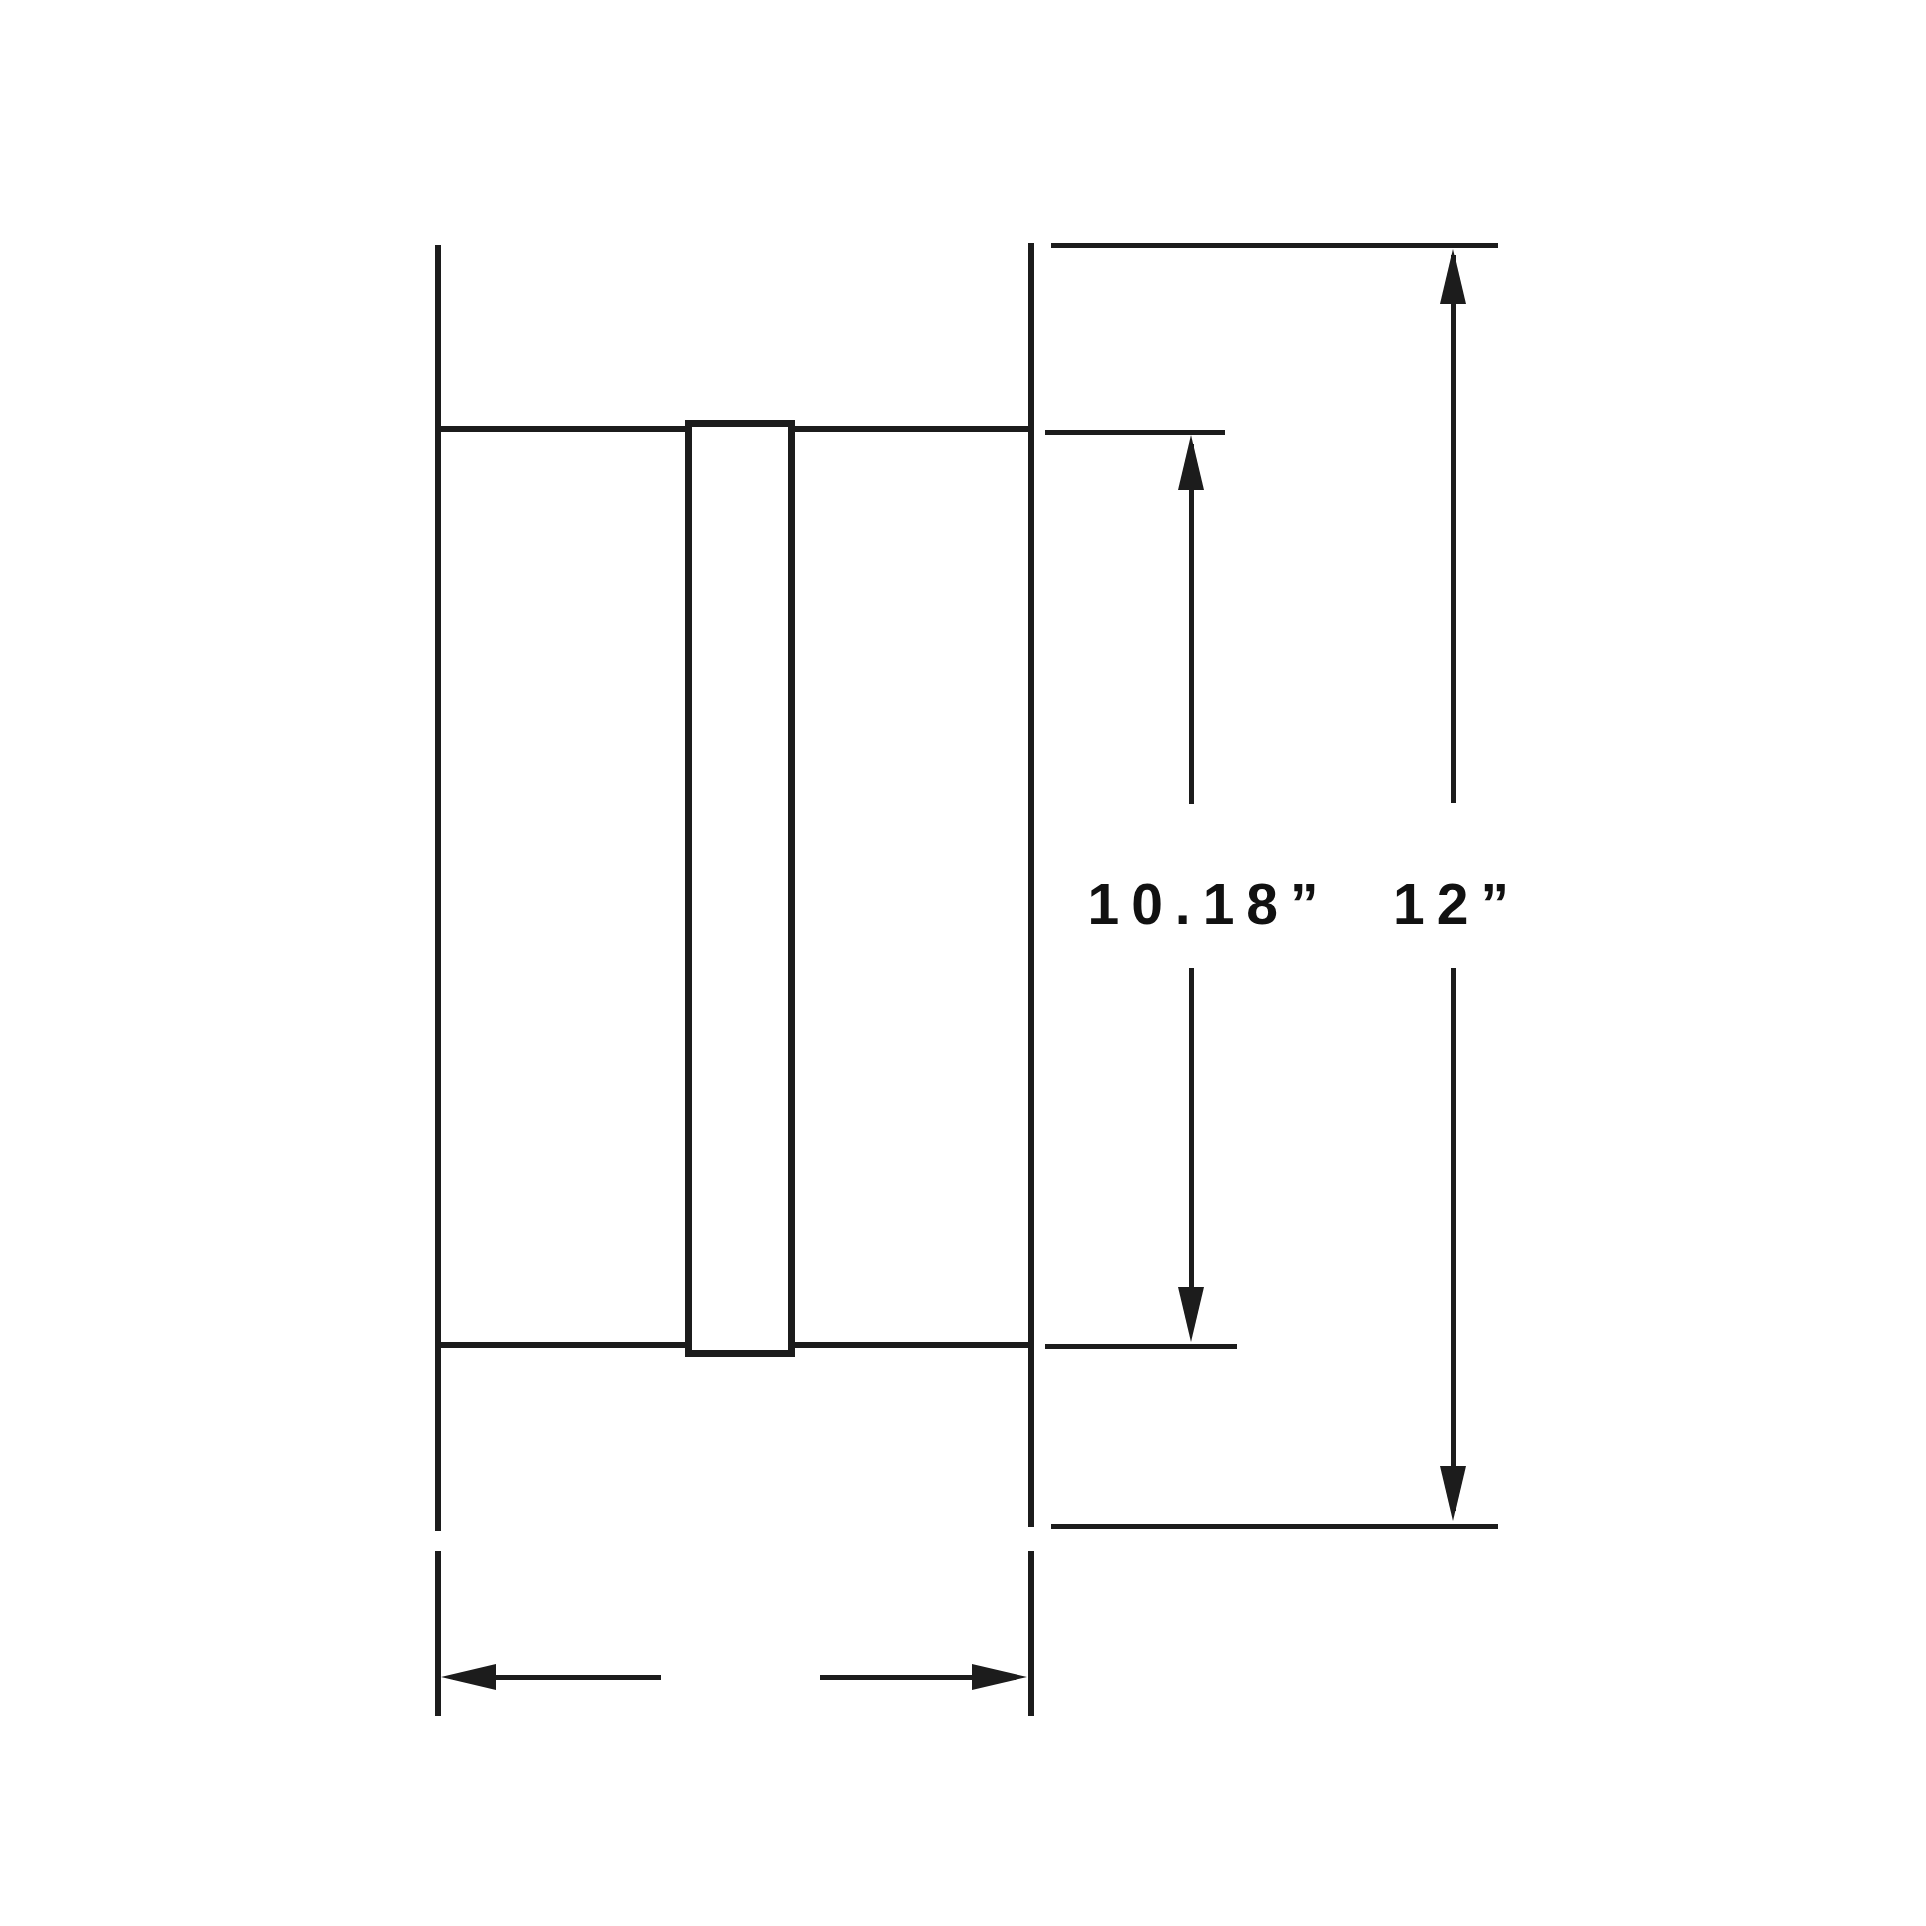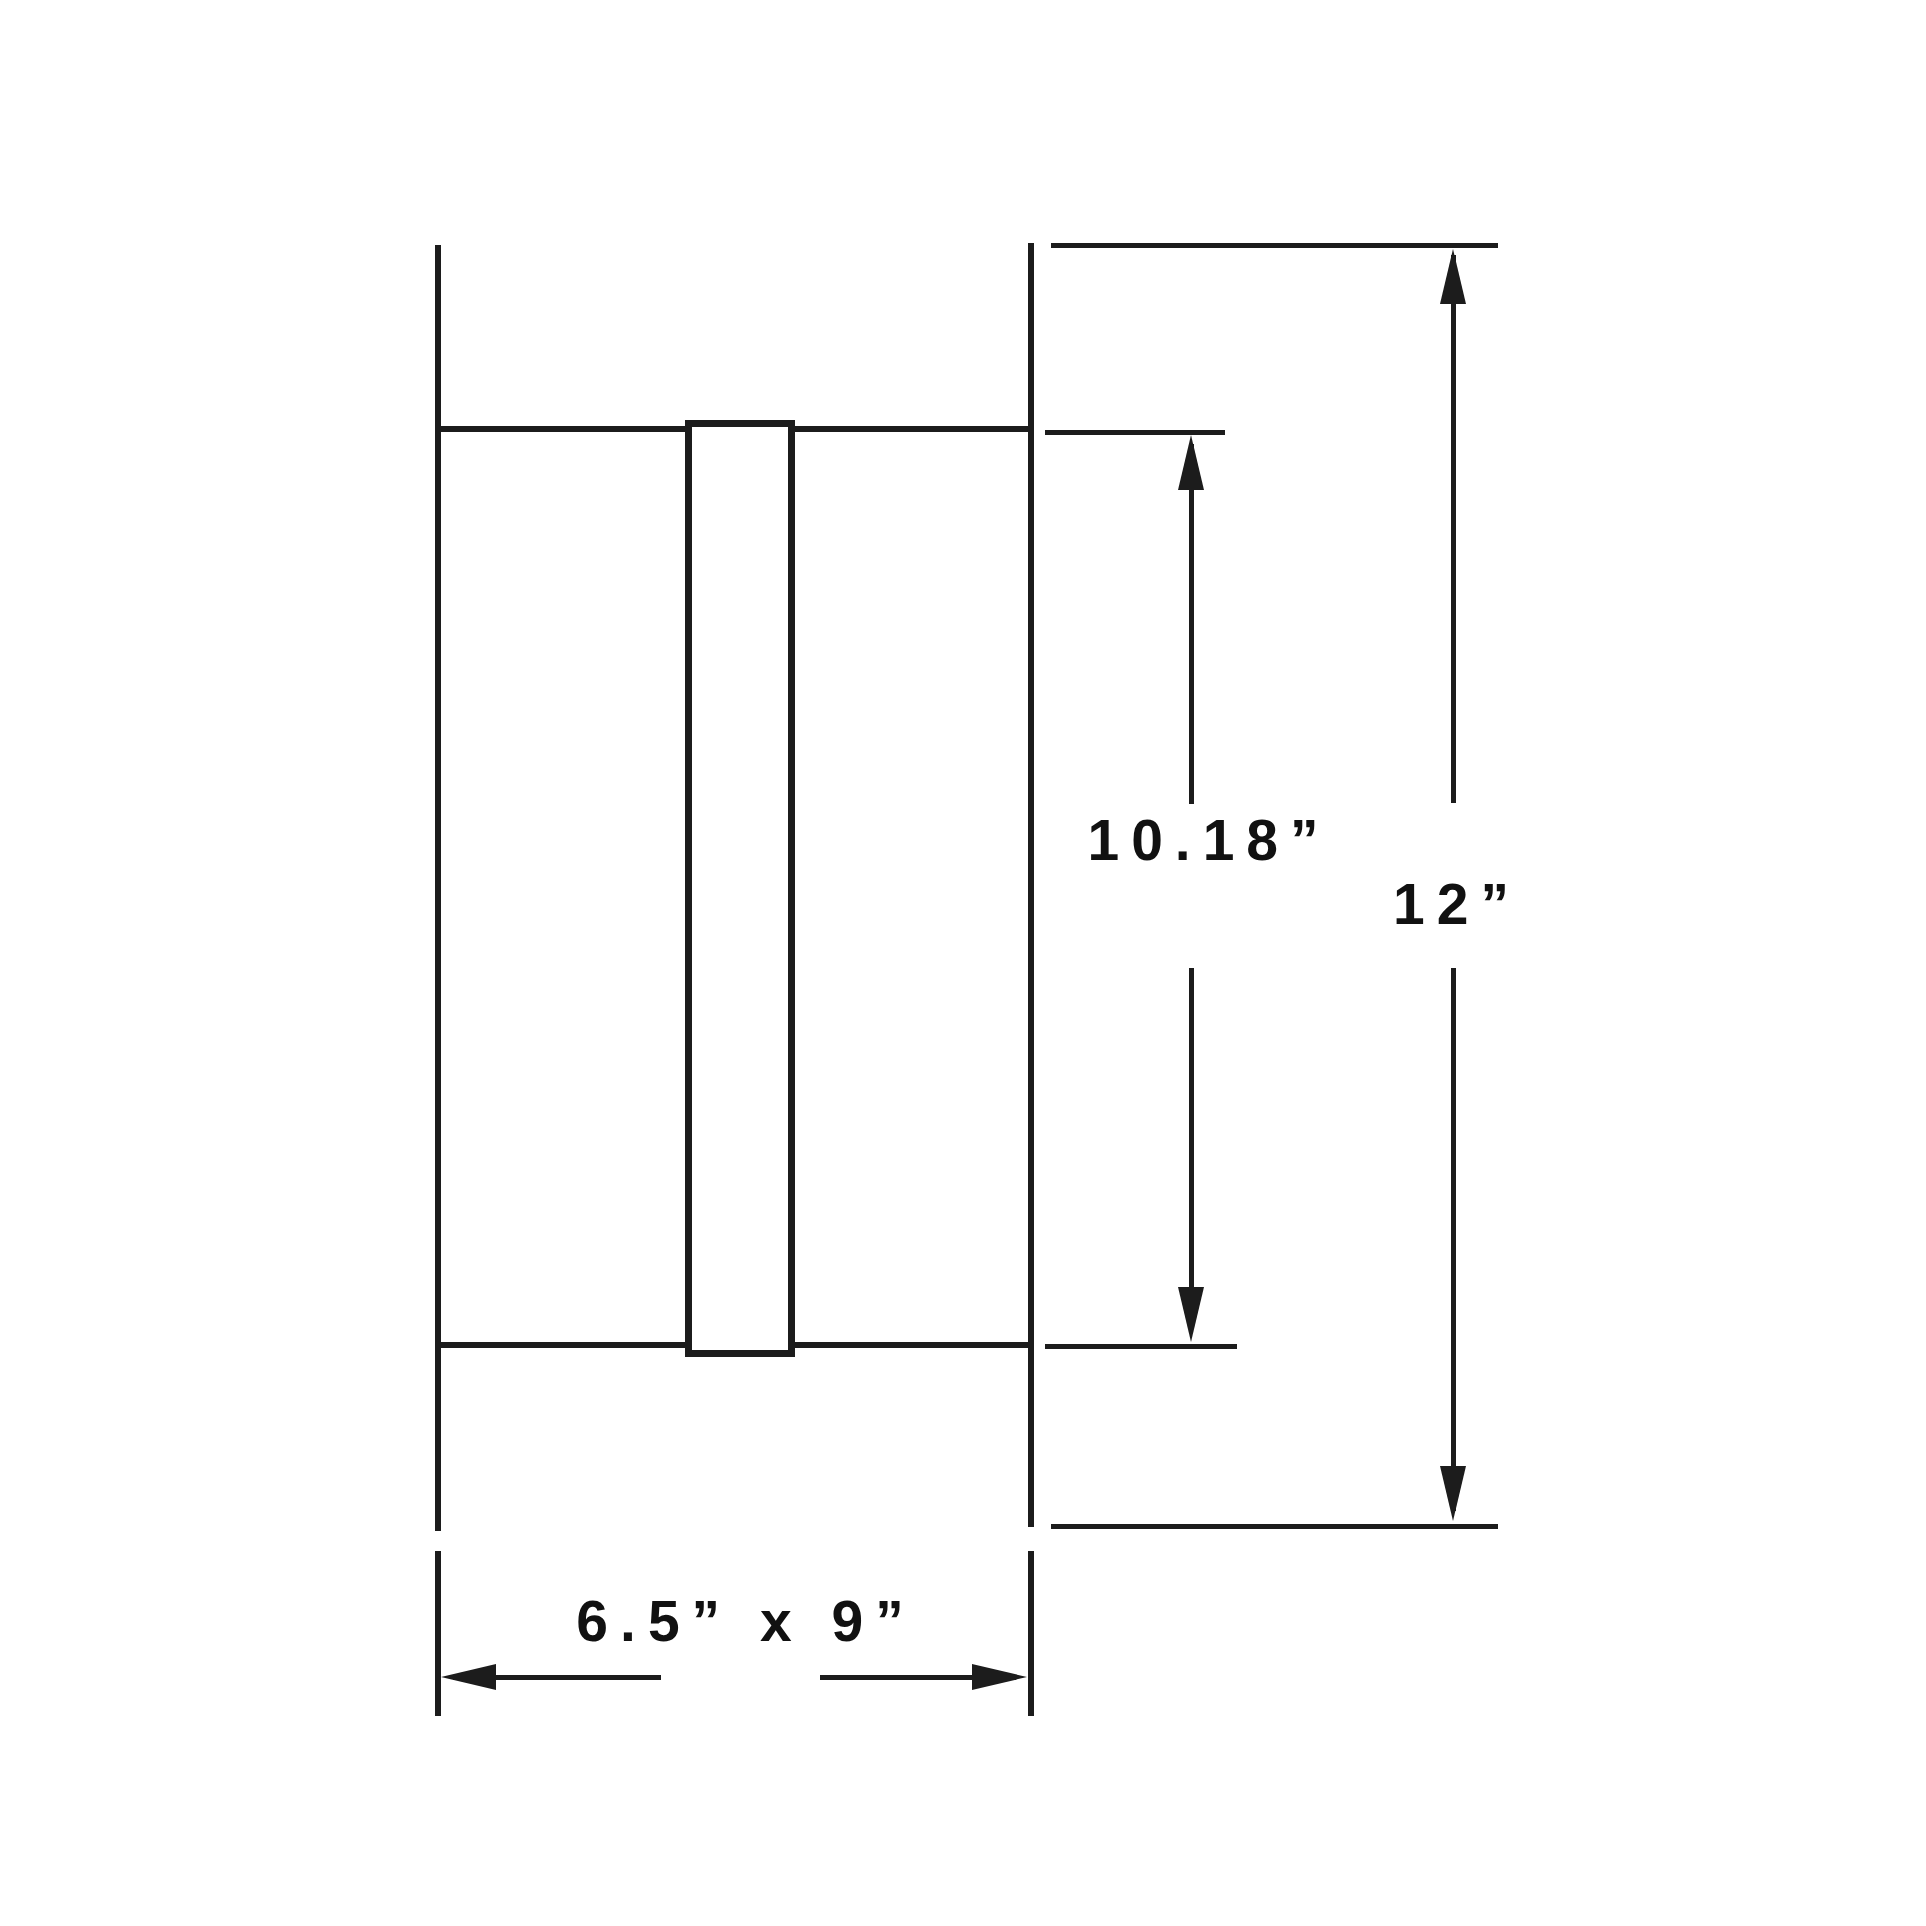--- a/index.html
+++ b/index.html
@@ -97,18 +97,17 @@
   <div class="dimline-v" style="left:1451px; top:255px; height:548px;"></div>
   <div class="arrow arrow-up" style="left:1440px; top:249px;"></div>
   <div class="dimline-v" style="left:1451px; top:968px; height:543px;"></div>
   <div class="arrow arrow-down" style="left:1440px; top:1466px;"></div>
 
   <div class="dimline-h" style="left:453px; top:1675px; width:208px;"></div>
   <div class="arrow arrow-left" style="left:441px; top:1664px;"></div>
   <div class="dimline-h" style="left:820px; top:1675px; width:196px;"></div>
   <div class="arrow arrow-right" style="left:972px; top:1664px;"></div>
 
-  <div class="dim-label" style="left:1209px; top:840px;">10.18”</div>
+  <div class="dim-label" style="left:1209px; top:904px;">10.18”</div>
   <div class="dim-label" style="left:1457px; top:872px;margin-top:32px;">12”</div>
-  <div class="dim-label" style="left:746px; top:1621px;">6.5” x 9”</div>
 
 </div>
 
 
 </body></html>

